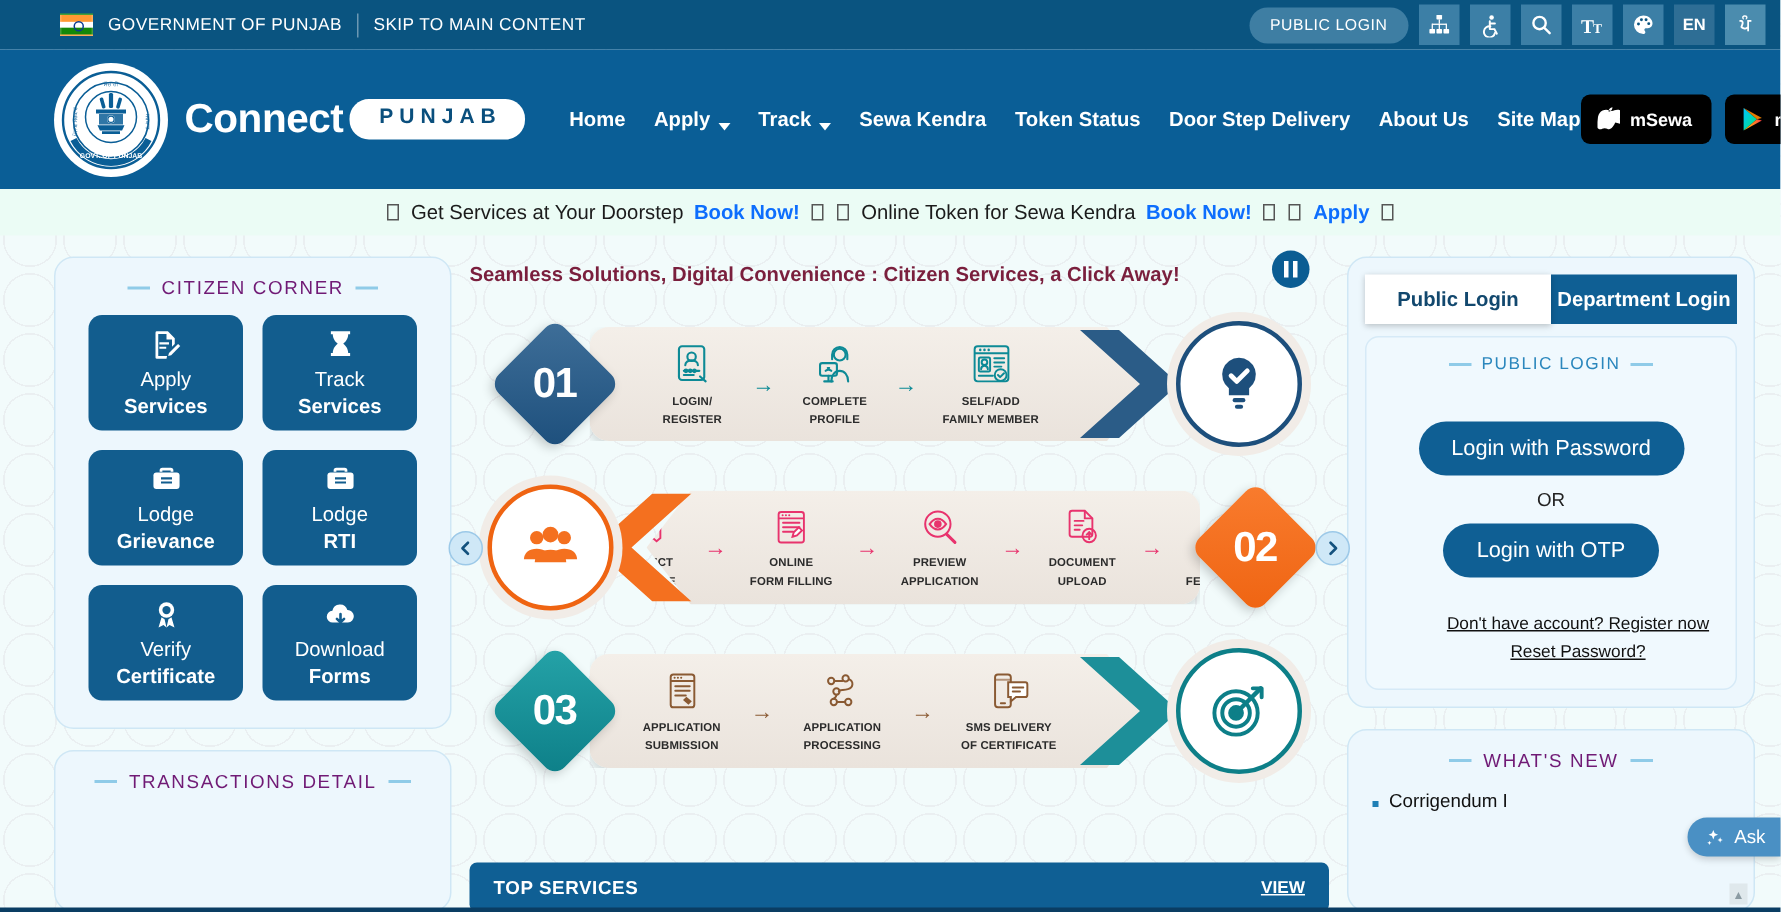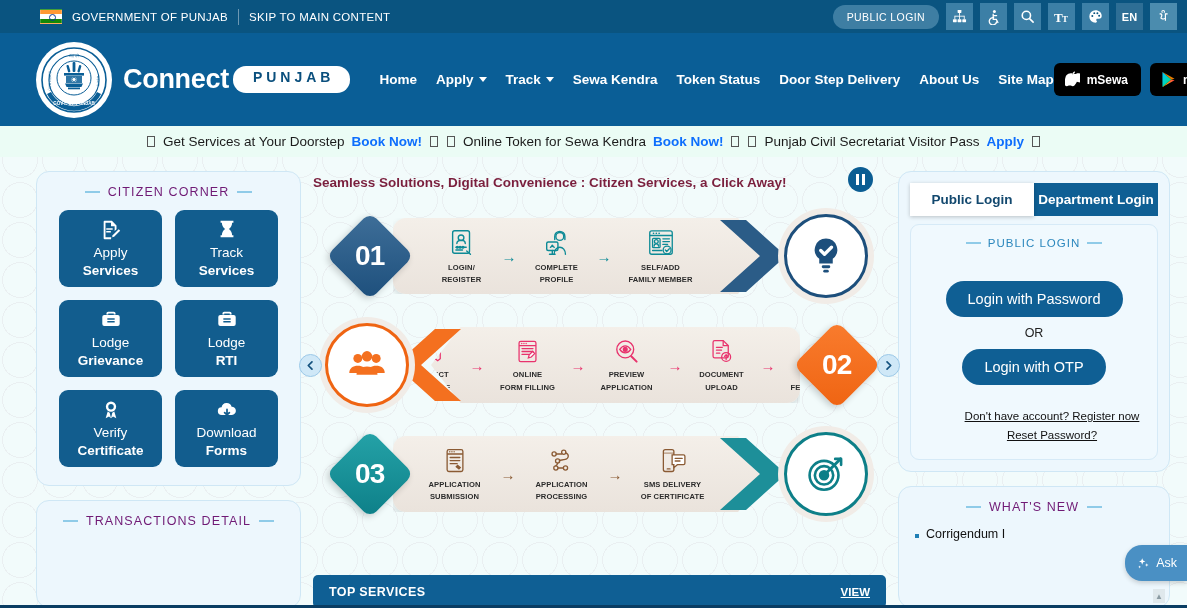--- a/index.html
+++ b/index.html
@@ -79,21 +79,21 @@
   }
   .brand-pill {
     background: #fff; color: #0a4f7d; border-radius: 13px;
     font-size: 14px; font-weight: bold; letter-spacing: 4px;
     padding: 4px 16px 4px 20px; text-align: center; line-height: 1;
   }
   .nav { display: flex; align-items: center; gap: 19px; margin-left: 29px; }
   .nav-item {
     color: #fff; font-size: 13.5px; font-weight: bold;
     cursor: pointer; white-space: nowrap;
-    display: flex; align-items: center; gap: 5px;
+    display: flex; align-items: flex-end; gap: 5px;
   }
   .caret {
     width: 0; height: 0; border-left: 4px solid transparent;
     border-right: 4px solid transparent; border-top: 5px solid #fff;
   }
   .appbtns { margin-left: auto; display: flex; gap: 9px; }
   .appbtn {
     background: #000; border-radius: 6px; height: 33px;
     display: flex; align-items: center; gap: 7px;
     padding: 0 13px 0 11px; cursor: pointer;
@@ -282,21 +282,21 @@
     width: 12px; height: 14px;
     display: flex; align-items: center; justify-content: center;
     background: #dfe8ec; color: #8b9ba3; font-size: 8px;
   }
 
   
   .askwidget {
     position: absolute; right: 0; top: 545px; z-index: 20;
     background: #4a90c4; color: #fff;
     border-radius: 17px 0 0 17px;
-    height: 36px; padding: 0 10px 0 12px;
+    height: 26px; padding: 0 10px 0 12px;
     display: flex; align-items: center; gap: 6px;
     font-size: 12.5px; cursor: pointer; white-space: nowrap;
     box-shadow: 0 2px 5px rgba(0,0,0,.18);
   }
   .askwidget svg { display: block; flex: none; }
   .footerline {
     position: absolute; left: 0; right: 0; bottom: 0; height: 3px;
     background: #0a3d63; z-index: 9;
   }
 </style>
@@ -451,21 +451,20 @@
 <div class="marquee">
   <span class="tofu"></span>
   <span>Get Services at Your Doorstep</span>
   <span class="mq-link">Book Now!</span>
   <span class="tofu"></span>
   <span class="tofu"></span>
   <span>Online Token for Sewa Kendra</span>
   <span class="mq-link">Book Now!</span>
   <span class="tofu"></span>
   <span class="tofu"></span>
-  <span>Punjab Civil Secretariat Visitor Pass</span>
   <span class="mq-link">Apply</span>
   <span class="tofu"></span>
 </div>
 
 <div class="main">
 
   <div class="col-left">
     <div class="card">
       <div class="card-title">
         <span class="dash"></span>

